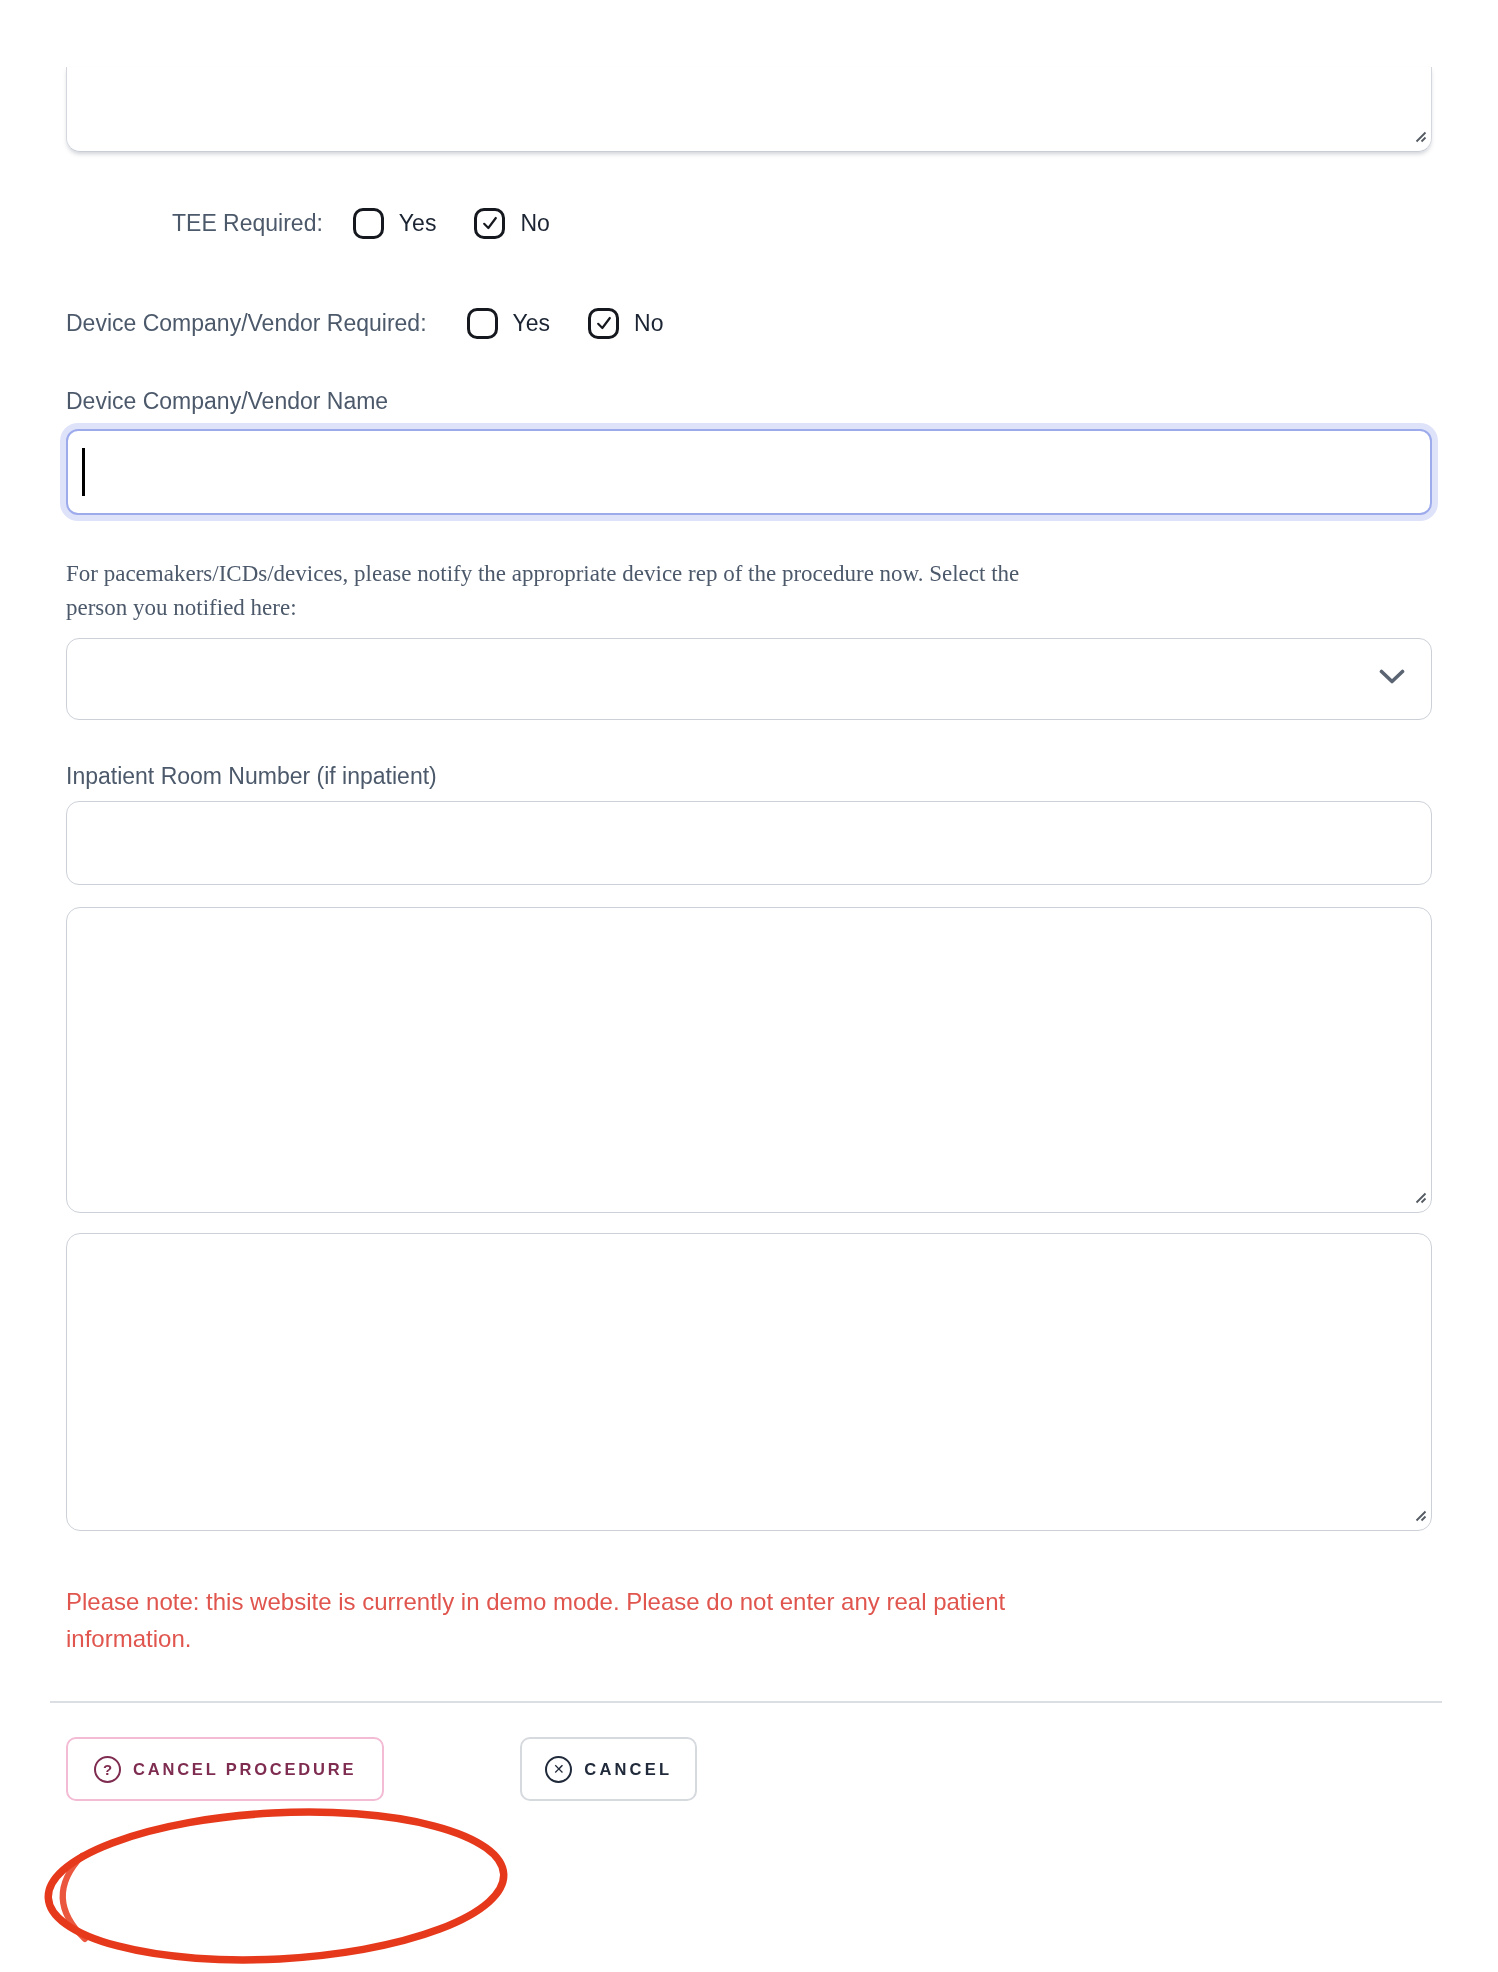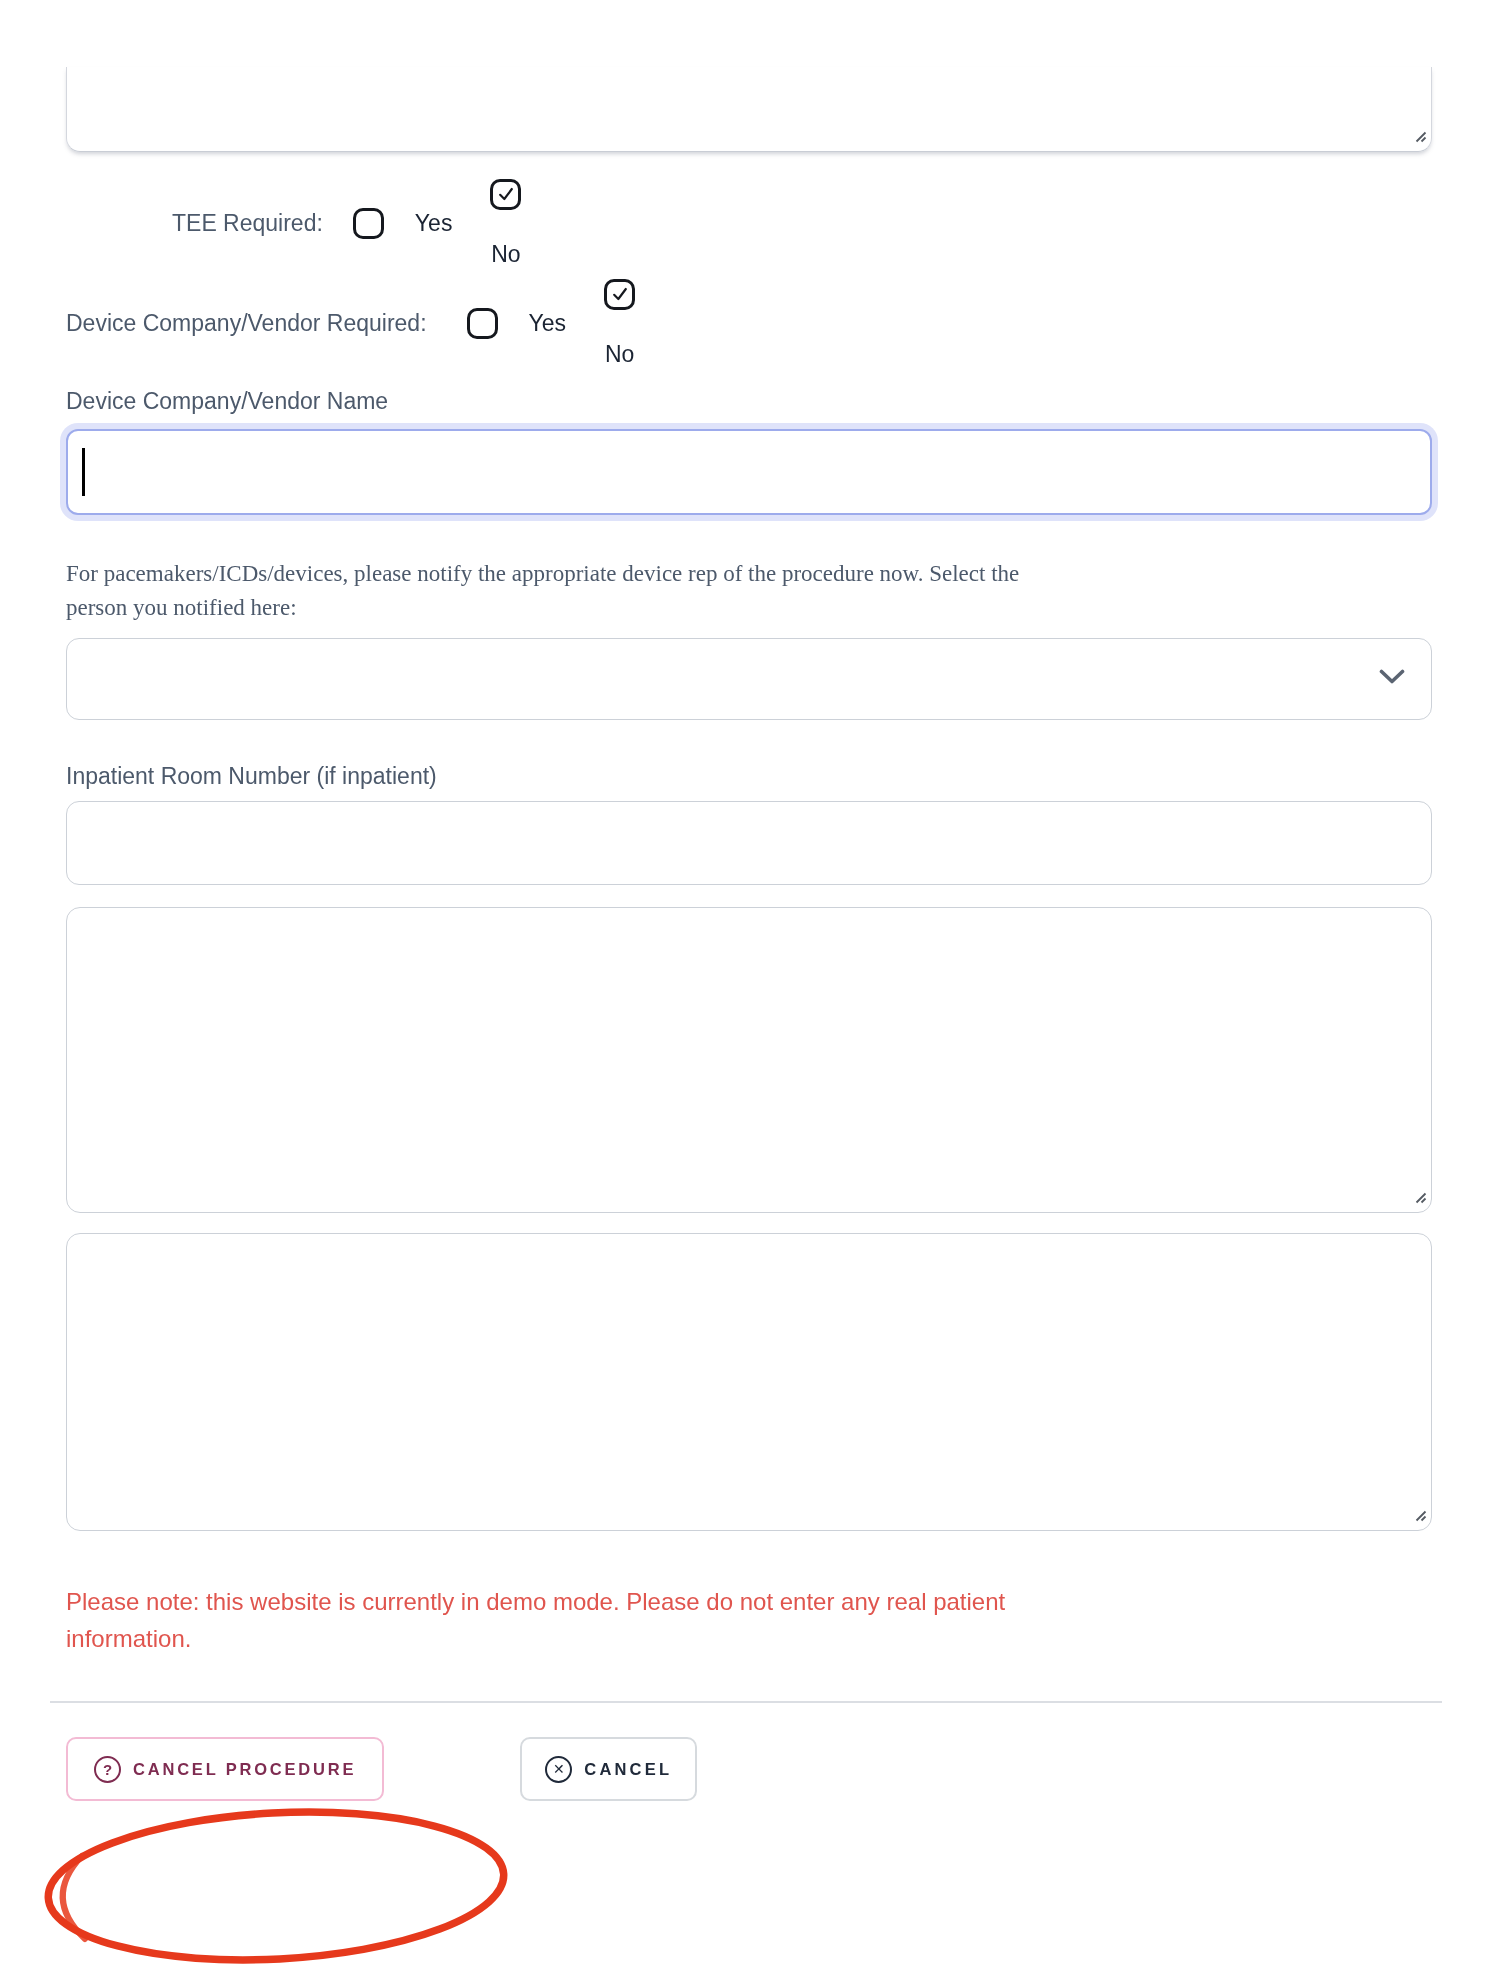--- a/index.html
+++ b/index.html
@@ -25,34 +25,34 @@
     border-right: 1.5px solid #d4d7de;
     border-bottom: 1.5px solid #c9cdd5;
     border-radius: 0 0 14px 14px;
     position: relative;
     box-shadow: 0 3px 4px -1px rgba(120,126,142,0.35);
   }
 
   
   .cb-row { display: flex; align-items: center; height: 34px; }
   .cb-row .row-label { font-size: 23px; color: #4c596b; }
-  .cb-group { display: flex; align-items: center; gap: 31px; }
+  .cb-group { display: flex; align-items: center; gap: 15px; }
   .checkbox {
     width: 31px; height: 31px;
     border: 3px solid #15181e;
     border-radius: 10px;
     background: #fff;
     display: flex; align-items: center; justify-content: center;
   }
   .cb-text { font-size: 23px; color: #1b2433; }
   .row-tee { margin-top: 54px; }
   .row-tee .row-label { margin-right: 30px; margin-left: 38px; }
   .row-vendor { margin-top: 66px; }
   .row-vendor .row-label { margin-right: 40px; }
-  .group-gap { margin-left: 38px; flex-direction: column; }
+  .group-gap { margin-left: 38px; }
 
   
   .f-label { font-size: 23px; line-height: 28px; color: #4c596b; }
   .lbl-vendor-name { margin-top: 47px; }
   .lbl-inpatient   { margin-top: 42px; }
   .lbl-notes       { margin-top: 39px; }
   .lbl-optional    { margin-top: 42px; }
 
   
   .input-focused {

